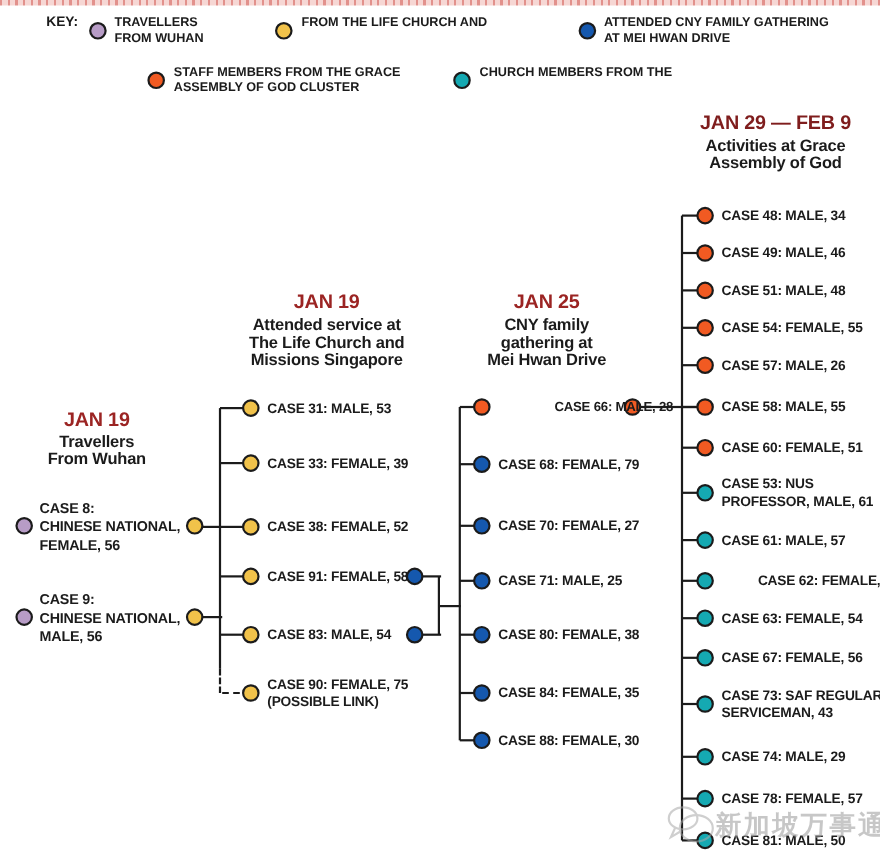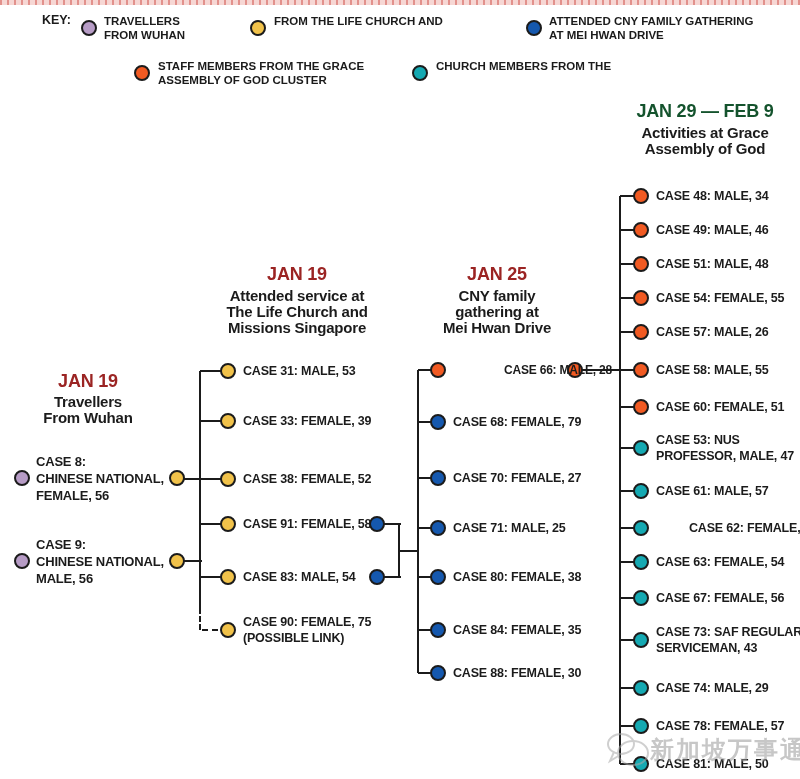--- a/index.html
+++ b/index.html
@@ -171,21 +171,21 @@
       <div class="line-h" style="left: 418px; width: 20px; top: 629px;"></div>
       <span class="dot" style="left: 438px; top: 630px; background: rgb(21, 88, 174);"></span>
       <div class="case-label" style="left: 453px; font-size: 12.5px; line-height: 16px; top: 622px;">
         <div>CASE 84: FEMALE, 35</div>
       </div>
       <div class="line-h" style="left: 418px; width: 20px; top: 672px;"></div>
       <span class="dot" style="left: 438px; top: 673px; background: rgb(21, 88, 174);"></span>
       <div class="case-label" style="left: 453px; font-size: 12.5px; line-height: 16px; top: 665px;">
         <div>CASE 88: FEMALE, 30</div>
       </div>
-      <div class="col-date" style="left: 705px; top: 101px; color: #14532d; text-align: right;">JAN 29 — FEB 9</div>
+      <div class="col-date" style="left: 705px; top: 101px; color: #7f1d1d; text-align: right;">JAN 29 — FEB 9</div>
       <div class="col-title" style="left: 705px; top: 125px;">
         <div>Activities at Grace</div>
         <div>Assembly of God</div>
       </div>
       <div class="line-h" style="left: 620px; width: 21px; top: 195px;"></div>
       <span class="dot" style="left: 641px; top: 196px; background: rgb(241, 90, 34);"></span>
       <div class="case-label" style="left: 656px; font-size: 12.5px; line-height: 16px; top: 188px;">
         <div>CASE 48: MALE, 34</div>
       </div>
       <div class="line-h" style="left: 620px; width: 21px; top: 229px;"></div>
@@ -215,21 +215,21 @@
       </div>
       <div class="line-h" style="left: 620px; width: 21px; top: 406px;"></div>
       <span class="dot" style="left: 641px; top: 407px; background: rgb(241, 90, 34);"></span>
       <div class="case-label" style="left: 656px; font-size: 12.5px; line-height: 16px; top: 399px;">
         <div>CASE 60: FEMALE, 51</div>
       </div>
       <div class="line-h" style="left: 620px; width: 21px; top: 447px;"></div>
       <span class="dot" style="left: 641px; top: 448px; background: rgb(21, 169, 178);"></span>
       <div class="case-label" style="left: 656px; font-size: 12.5px; line-height: 16px; top: 432px;">
         <div>CASE 53: NUS</div>
-        <div>PROFESSOR, MALE, 47</div>
+        <div>PROFESSOR, MALE, 61</div>
       </div>
       <div class="line-h" style="left: 620px; width: 21px; top: 490px;"></div>
       <span class="dot" style="left: 641px; top: 491px; background: rgb(21, 169, 178);"></span>
       <div class="case-label" style="left: 656px; font-size: 12.5px; line-height: 16px; top: 483px;">
         <div>CASE 61: MALE, 57</div>
       </div>
       <div class="line-h" style="left: 620px; width: 21px; top: 527px;"></div>
       <span class="dot" style="left: 641px; top: 528px; background: rgb(21, 169, 178);"></span>
       <div class="case-label" style="left: 689px; font-size: 12.5px; line-height: 16px; top: 520px;">
         <div>CASE 62: FEMALE, 44</div>

